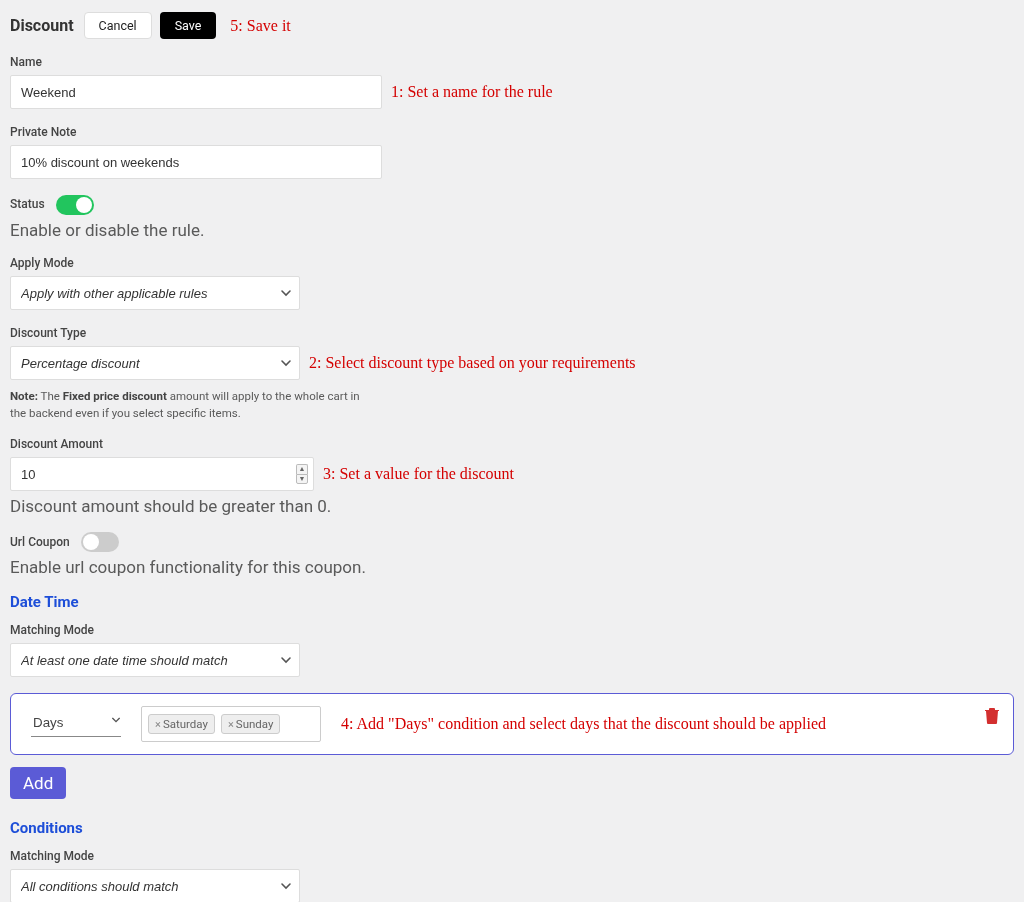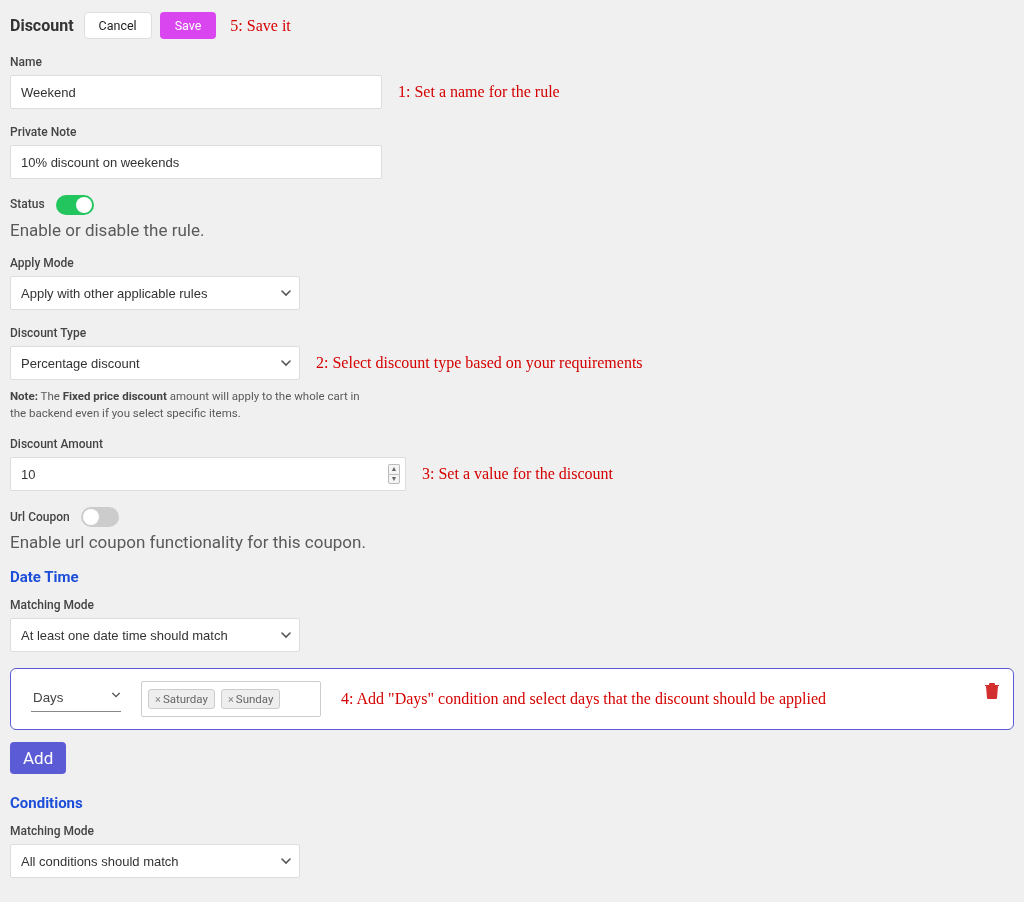--- a/index.html
+++ b/index.html
@@ -9,44 +9,44 @@
     background: #f0f0f1;
     color: #3c3c3c;
     font-size: 13px;
     width: 1024px;
     padding: 12px 10px 30px 10px;
   }
   .hdr { display:flex; align-items:center; gap:8px; margin-bottom:16px; }
   .page-title { font-weight:700; font-size:16px; color:#333; margin-right:2px; }
   .btn { display:inline-flex; align-items:center; justify-content:center; border-radius:4px; padding:5px 14px; font-size:12.5px; cursor:pointer; border:1px solid transparent; }
   .btn-cancel { background:#fff; border:1px solid #ddd; color:#222; }
-  .btn-save { background:#d946ef; color:#fff; }
+  .btn-save { background:#000000; color:#fff; }
   .btn-add { background:#5b5bd6; color:#fff; padding:5px 12px; font-size:17px; }
   .annot { color:#d40000; font-family: "Times New Roman", Times, serif; font-size:16px; }
 
   .lbl { font-size:12px; color:#444; margin-bottom:6px; display:block; font-weight:500;}
   .fld { margin-bottom:16px; }
   .txt, .sel, .num {
     width:372px; height:34px; border:1px solid #ddd; background:#fff;
     border-radius:2px; padding:6px 10px; font-size:13px; color:#333; outline:none;
   }
   .sel-wrap { position:relative; width:290px; }
-  .sel-wrap .sel { width:100%; appearance:none; -webkit-appearance:none; padding-right:28px; }
+  .sel-wrap .sel { width:100%; appearance:none; -webkit-appearance:none; padding-right:28px;font-style:italic; }
   .sel-wrap .chev { position:absolute; right:8px; top:50%; transform:translateY(-50%); pointer-events:none; color:#555; }
-  .num-wrap { position:relative; width:396px; }
+  .num-wrap { position:relative; width:304px; }
   .num-wrap .num { width:100%; }
   .num-wrap .steppers { position:absolute; right:6px; top:50%; transform:translateY(-50%); display:flex; flex-direction:column; gap:0; }
   .num-wrap .step { width:12px; height:10px; border:1px solid #bbb; background:#f4f4f4; font-size:7px; line-height:8px; text-align:center; color:#666; cursor:pointer; }
   .num-wrap .step:first-child{border-radius:2px 2px 0 0; border-bottom:none;}
   .num-wrap .step:last-child{border-radius:0 0 2px 2px;}
   .help { font-size:17px; color:#5a5a5a; margin-top:5px; }
   .note { font-size:11.5px; color:#5a5a5a; max-width:360px; line-height:1.45; }
   .note b { color:#444;text-align:right; }
 
-  .row-inline { display:flex; align-items:center; gap:16px; }
+  .row-inline { display:flex; align-items:center; gap:9px; }
   .section-h { font-weight:700; font-size:15px; color:#1d4ed8; margin:10px 0 12px 0; }
 
   .toggle { width:38px; height:20px; border-radius:10px; position:relative; cursor:pointer; display:inline-block; vertical-align:middle; }
   .toggle .knob { width:16px; height:16px; border-radius:50%; background:#fff; position:absolute; top:2px; }
   .toggle.on { background:#22c55e; }
   .toggle.on .knob { right:2px; }
   .toggle.off { background:#ccc; }
   .toggle.off .knob { left:2px; }
 
   .dt-box {
@@ -137,20 +137,21 @@
   <div class="row-inline">
     <div class="num-wrap">
       <input class="num" value="10" style="">
       <span class="steppers">
         <span class="step">▲</span>
         <span class="step">▼</span>
       </span>
     </div>
     <span class="annot">3: Set a value for the discount</span>
   </div>
+  <div class="help">Discount amount should be greater than 0.</div>
 </div>
 
 
 <div class="fld">
   <span class="lbl" style="display:inline-block; margin-right:8px; margin-bottom:0;">Url Coupon</span>
   <span class="toggle off"><span class="knob"></span></span>
   <div class="help">Enable url coupon functionality for this coupon.</div>
 </div>
 
 

